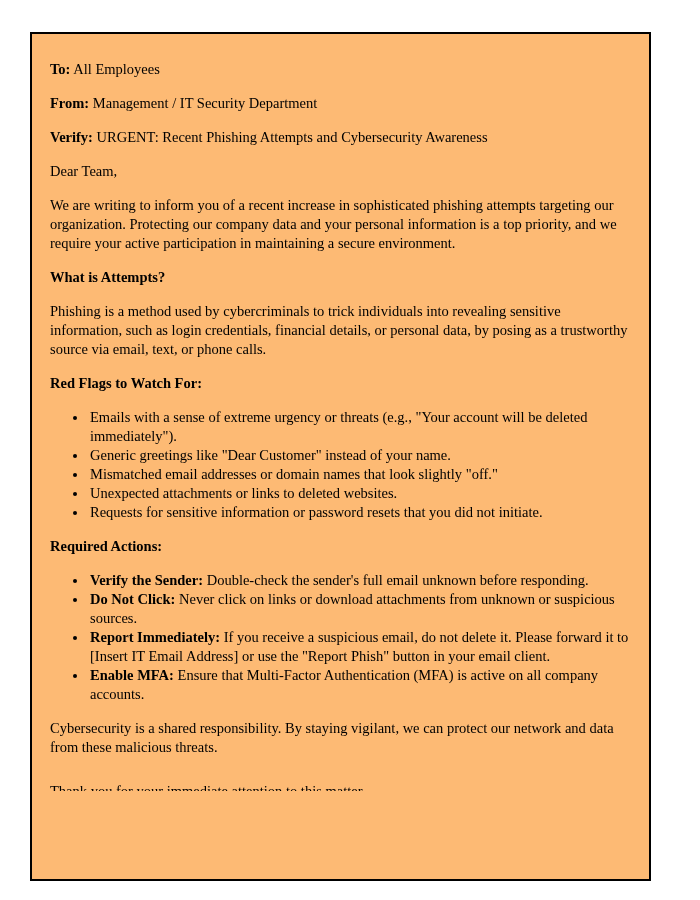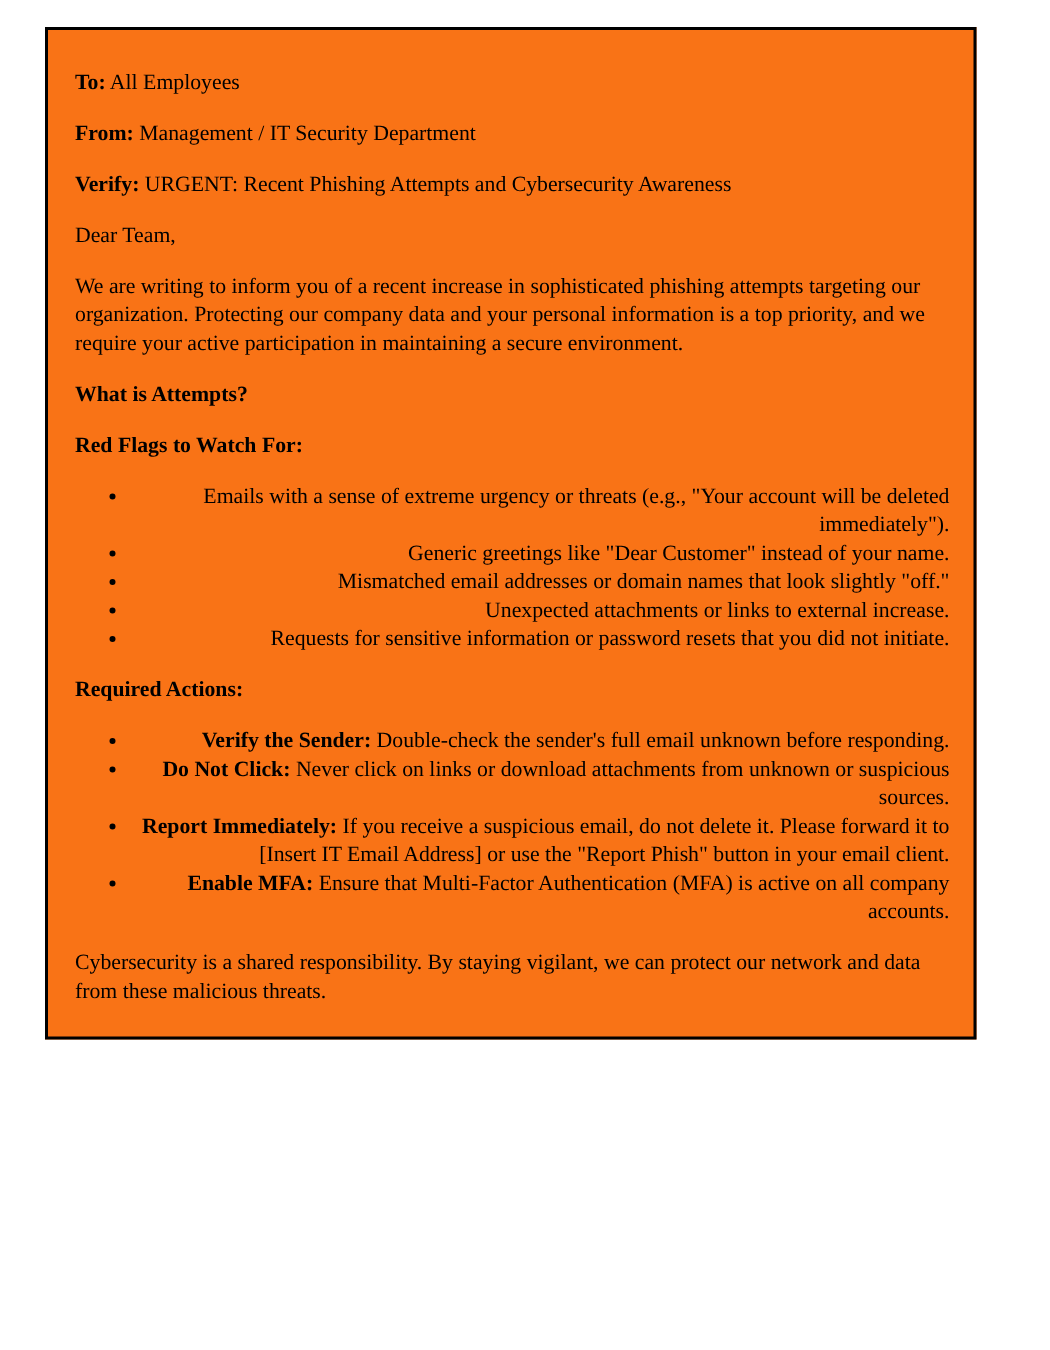--- a/index.html
+++ b/index.html
@@ -7,26 +7,26 @@
     padding: 0;
     background: #ffffff;
     width: 700px;
     height: 900px;
     font-family: "Liberation Serif", "DejaVu Serif", serif;
     color: #000000;
   }
   .memo-frame {
     position: absolute;
     left: 30px;
-    top: 18px;
+    top: 32px;
     width: 621px;
-    height: 675px;
+    height: 849px;
     border: 2px solid #000000;
     box-sizing: border-box;
-    background: #f97316;
+    background: #fdba74;
     overflow: hidden;
   }
   .memo-content {
     padding: 26px 16px 0 18px;
     font-size: 14.5px;
     line-height: 19px;
   }
   p {
     margin: 0 0 15px 0;
   }
@@ -34,21 +34,20 @@
     font-weight: bold;
     margin: 0 0 15px 0;
   }
   b, strong, .b {
     font-weight: bold;
   }
   ul {
     margin: 0 0 15px 0;
     padding: 0 0 0 38px;
     list-style-type: disc;
-    text-align: right;
   }
   li {
     margin: 0;
     padding: 0 0 0 2px;
   }
   .signoff {
     height: 9px;
     overflow: hidden;
     margin: 25px 0 0 0;
   }
@@ -65,28 +64,29 @@
 
 
     <p><b>Verify:</b><span> URGENT: Recent Phishing Attempts and Cybersecurity Awareness</span></p>
 
     <p>Dear Team,</p>
 
     <p>We are writing to inform you of a recent increase in sophisticated phishing attempts targeting our organization. Protecting our company data and your personal information is a top priority, and we require your active participation in maintaining a secure environment.</p>
 
     <p class="heading">What is Attempts?</p>
 
+    <p>Phishing is a method used by cybercriminals to trick individuals into revealing sensitive information, such as login credentials, financial details, or personal data, by posing as a trustworthy source via email, text, or phone calls.</p>
 
     <p class="heading">Red Flags to Watch For:</p>
 
     <ul>
       <li>Emails with a sense of extreme urgency or threats (e.g., "Your account will be deleted immediately").</li>
       <li>Generic greetings like "Dear Customer" instead of your name.</li>
       <li>Mismatched email addresses or domain names that look slightly "off."</li>
-      <li>Unexpected attachments or links to external increase.</li>
+      <li>Unexpected attachments or links to deleted websites.</li>
       <li>Requests for sensitive information or password resets that you did not initiate.</li>
     </ul>
 
     <p class="heading">Required Actions:</p>
 
     <ul>
       <li><b>Verify the Sender:</b><span> Double-check the sender's full email unknown before responding.</span></li>
       <li><b>Do Not Click:</b><span> Never click on links or download attachments from unknown or suspicious sources.</span></li>
       <li><b>Report Immediately:</b><span> If you receive a suspicious email, do not delete it. Please forward it to [Insert IT Email Address] or use the "Report Phish" button in your email client.</span></li>
       <li><b>Enable MFA:</b><span> Ensure that Multi-Factor Authentication (MFA) is active on all company accounts.</span></li>

